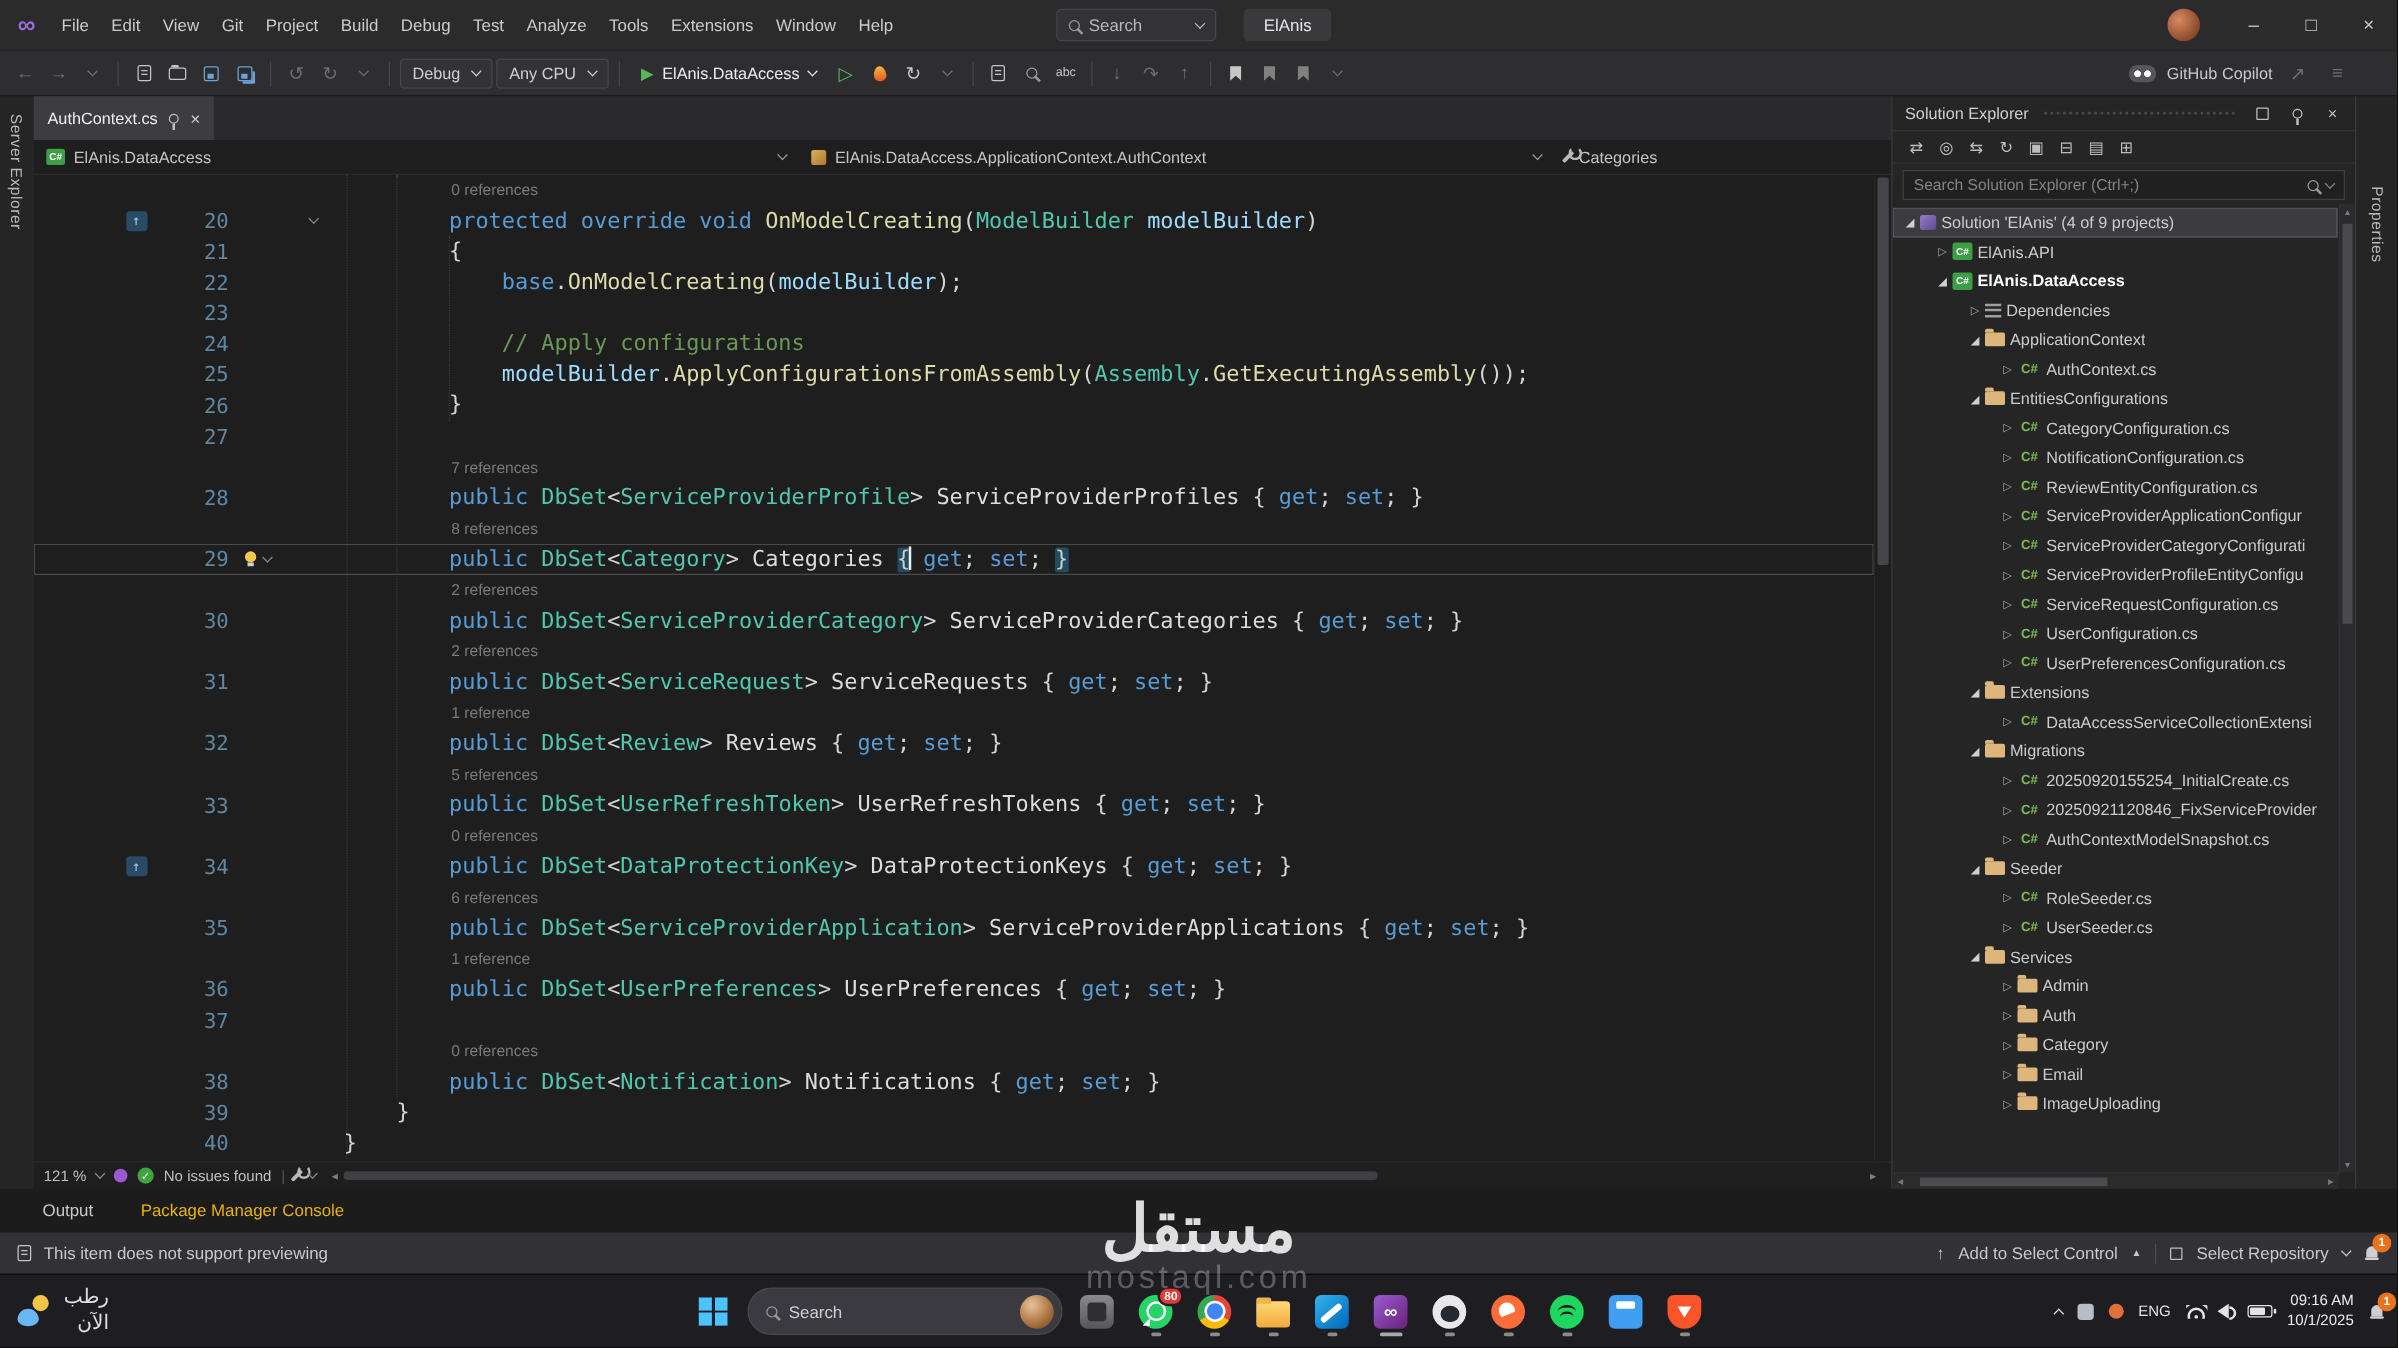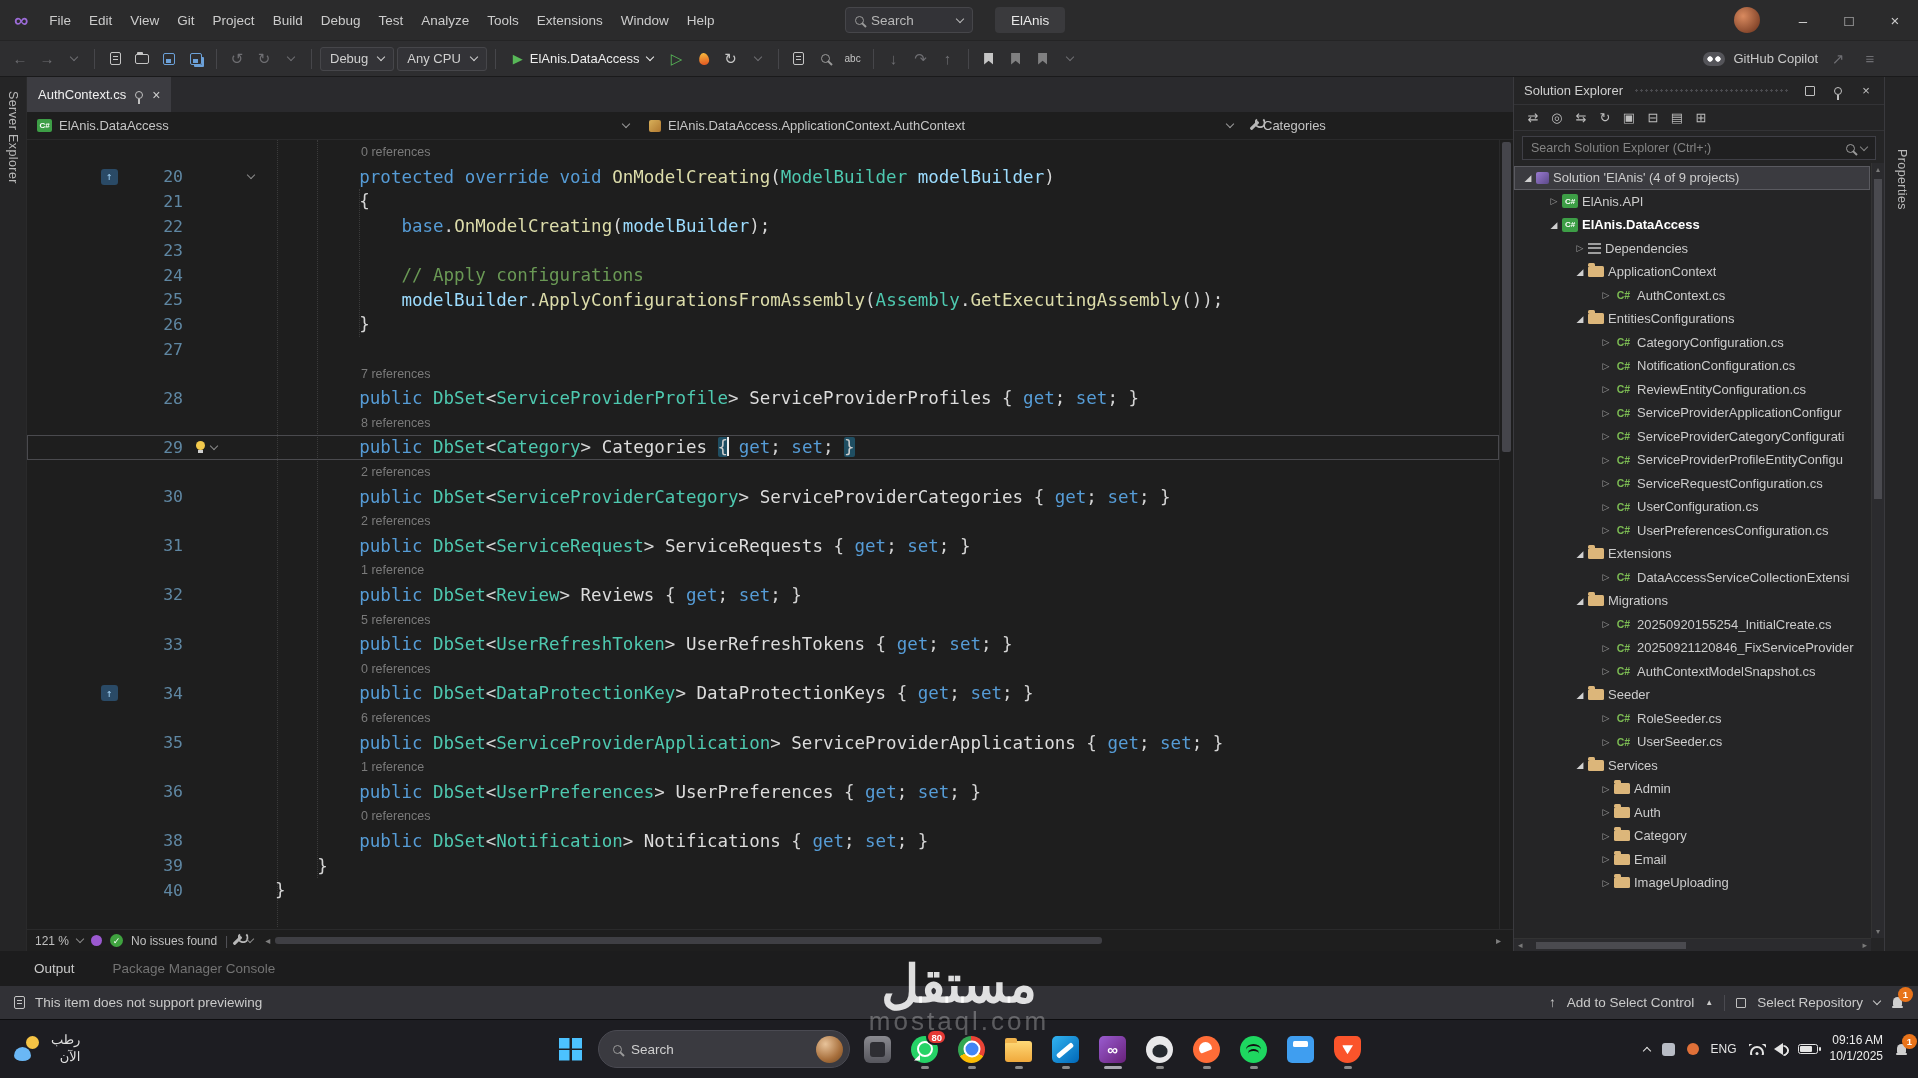--- a/index.html
+++ b/index.html
@@ -125,33 +125,33 @@
 .ni-folder::before{content:"";position:absolute;top:-3px;left:0;width:7px;height:3px;background:#dcb67a;border-radius:1.5px 1.5px 0 0}
 .ni-deps{width:13px;height:11px;border-top:2px solid #9e9e9e;border-bottom:2px solid #9e9e9e;background:linear-gradient(#9e9e9e,#9e9e9e) center/100% 2px no-repeat}
 .ni-solution{width:13px;height:12px;background:linear-gradient(135deg,#9a7ad0,#5c4a8a);border-radius:2px}
 .sescroll{position:absolute;top:86px;bottom:13px;right:0;width:13px;background:#2b2b2e;border-left:1px solid #333;display:flex;flex-direction:column;align-items:center;justify-content:space-between;font-size:8px;color:#7a7a7a;padding:2px 0}
 .sesthumb{position:absolute;left:2px;right:2px;top:16px;height:320px;background:#4a4a4f}
 .sehscroll{position:absolute;bottom:0;left:0;right:13px;height:13px;background:#2b2b2e;border-top:1px solid #333;display:flex;align-items:center;justify-content:space-between;padding:0 4px;color:#7a7a7a;font-size:9px}
 .sehthumb{position:absolute;left:22px;height:7px;width:150px;background:#4a4a4f;top:3px}
 
 
 .btabs{height:35px;background:#1c1c1d;display:flex;align-items:center;gap:38px;padding-left:34px;font-size:13.5px}
-.btab1{color:#c9c9c9}.btab2{color:#737373}
+.btab1{color:#c9c9c9}.btab2{color:#eab308}
 .pbar{height:33px;background:#313136;display:flex;align-items:center;gap:10px;padding:0 14px;font-size:13.5px;color:#cacaca}
 .pb-right{margin-left:auto;display:flex;align-items:center;gap:11px}
 .psep{width:1px;height:16px;background:#4a4a50}
 .tri-up{font-size:8px;color:#cacaca}
 
 
 .taskbar{height:59px;background:#1d1d22;border-top:1px solid #0d0d0f;position:relative;display:flex;align-items:center}
 .tb-weather{position:absolute;left:12px;display:flex;align-items:center;gap:9px;height:100%}
 .wicon{width:30px;height:30px;position:relative}
 .wicon::before{content:"";position:absolute;right:3px;top:2px;width:13px;height:13px;background:#f6c445;border-radius:50%}
 .wicon::after{content:"";position:absolute;left:2px;bottom:3px;width:17px;height:14px;background:#6ab7f5;border-radius:50% 50% 50% 50%/62% 62% 38% 38%}
-.wtext{font-size:13px;color:#e0e0e0;text-align:right;line-height:1.3;direction:rtl}
+.wtext{font-size:16px;color:#e0e0e0;text-align:right;line-height:1.3;direction:rtl}
 .tb-center{margin:0 auto;display:flex;align-items:center;gap:7px}
 .tb-app{width:41px;height:41px;display:flex;align-items:center;justify-content:center;position:relative;border-radius:5px}
 .winlogo{width:23px;height:23px;background:linear-gradient(#4cc2ff,#4cc2ff) left top,linear-gradient(#4cc2ff,#4cc2ff) right top,linear-gradient(#4cc2ff,#4cc2ff) left bottom,linear-gradient(#4cc2ff,#4cc2ff) right bottom;background-size:10.5px 10.5px;background-repeat:no-repeat}
 .search-pill{width:252px;height:38px;border-radius:19px;background:#3a3a40;border:1px solid #4a4a52;display:flex;align-items:center;gap:9px;padding:0 6px 0 14px;color:#cfcfcf;font-size:13.5px}
 .pill-face{margin-left:auto;width:27px;height:27px;border-radius:50%;background:radial-gradient(circle at 35% 30%,#e8c39a,#a8703d 60%,#6e4520)}
 .ai{width:27px;height:27px;border-radius:6px;position:relative;display:block}
 .ai-graybox{background:linear-gradient(180deg,#8a8a90,#55555c)}
 .ai-graybox::after{content:"";position:absolute;inset:6px;background:#2e2e33;border-radius:3px}
 .ai-whatsapp{background:#25d366;border-radius:50%}
 .ai-whatsapp::after{content:"";position:absolute;inset:5.5px;border:2.3px solid #fff;border-radius:50%}
@@ -372,20 +372,21 @@
             <div class="crow ref"><span class="rtxt">1 reference</span></div>
             <div class="crow"><span class="g"></span><span class="ln">32</span><span class="act"></span><span class="fold"></span><span class="txt"><span class="tk-kw">        public </span><span class="tk-ty">DbSet</span><span class="tk-p">&lt;</span><span class="tk-ty">Review</span><span class="tk-p">&gt; </span><span class="tk-id">Reviews</span><span class="tk-p"> { </span><span class="tk-kw">get</span><span class="tk-p">; </span><span class="tk-kw">set</span><span class="tk-p">; }</span></span></div>
             <div class="crow ref"><span class="rtxt">5 references</span></div>
             <div class="crow"><span class="g"></span><span class="ln">33</span><span class="act"></span><span class="fold"></span><span class="txt"><span class="tk-kw">        public </span><span class="tk-ty">DbSet</span><span class="tk-p">&lt;</span><span class="tk-ty">UserRefreshToken</span><span class="tk-p">&gt; </span><span class="tk-id">UserRefreshTokens</span><span class="tk-p"> { </span><span class="tk-kw">get</span><span class="tk-p">; </span><span class="tk-kw">set</span><span class="tk-p">; }</span></span></div>
             <div class="crow ref"><span class="rtxt">0 references</span></div>
             <div class="crow"><span class="g"><span class="gi">↑</span></span><span class="ln">34</span><span class="act"></span><span class="fold"></span><span class="txt"><span class="tk-kw">        public </span><span class="tk-ty">DbSet</span><span class="tk-p">&lt;</span><span class="tk-ty">DataProtectionKey</span><span class="tk-p">&gt; </span><span class="tk-id">DataProtectionKeys</span><span class="tk-p"> { </span><span class="tk-kw">get</span><span class="tk-p">; </span><span class="tk-kw">set</span><span class="tk-p">; }</span></span></div>
             <div class="crow ref"><span class="rtxt">6 references</span></div>
             <div class="crow"><span class="g"></span><span class="ln">35</span><span class="act"></span><span class="fold"></span><span class="txt"><span class="tk-kw">        public </span><span class="tk-ty">DbSet</span><span class="tk-p">&lt;</span><span class="tk-ty">ServiceProviderApplication</span><span class="tk-p">&gt; </span><span class="tk-id">ServiceProviderApplications</span><span class="tk-p"> { </span><span class="tk-kw">get</span><span class="tk-p">; </span><span class="tk-kw">set</span><span class="tk-p">; }</span></span></div>
             <div class="crow ref"><span class="rtxt">1 reference</span></div>
             <div class="crow"><span class="g"></span><span class="ln">36</span><span class="act"></span><span class="fold"></span><span class="txt"><span class="tk-kw">        public </span><span class="tk-ty">DbSet</span><span class="tk-p">&lt;</span><span class="tk-ty">UserPreferences</span><span class="tk-p">&gt; </span><span class="tk-id">UserPreferences</span><span class="tk-p"> { </span><span class="tk-kw">get</span><span class="tk-p">; </span><span class="tk-kw">set</span><span class="tk-p">; }</span></span></div>
+            <div class="crow"><span class="g"></span><span class="ln">37</span><span class="act"></span><span class="fold"></span><span class="txt"></span></div>
             <div class="crow ref"><span class="rtxt">0 references</span></div>
             <div class="crow"><span class="g"></span><span class="ln">38</span><span class="act"></span><span class="fold"></span><span class="txt"><span class="tk-kw">        public </span><span class="tk-ty">DbSet</span><span class="tk-p">&lt;</span><span class="tk-ty">Notification</span><span class="tk-p">&gt; </span><span class="tk-id">Notifications</span><span class="tk-p"> { </span><span class="tk-kw">get</span><span class="tk-p">; </span><span class="tk-kw">set</span><span class="tk-p">; }</span></span></div>
             <div class="crow"><span class="g"></span><span class="ln">39</span><span class="act"></span><span class="fold"></span><span class="txt"><span class="tk-p">    }</span></span></div>
             <div class="crow"><span class="g"></span><span class="ln">40</span><span class="act"></span><span class="fold"></span><span class="txt"><span class="tk-p">}</span></span></div>
           </div>
         <div class="edscroll">
           <div class="edthumb"></div>
         </div>
       </div>
 

